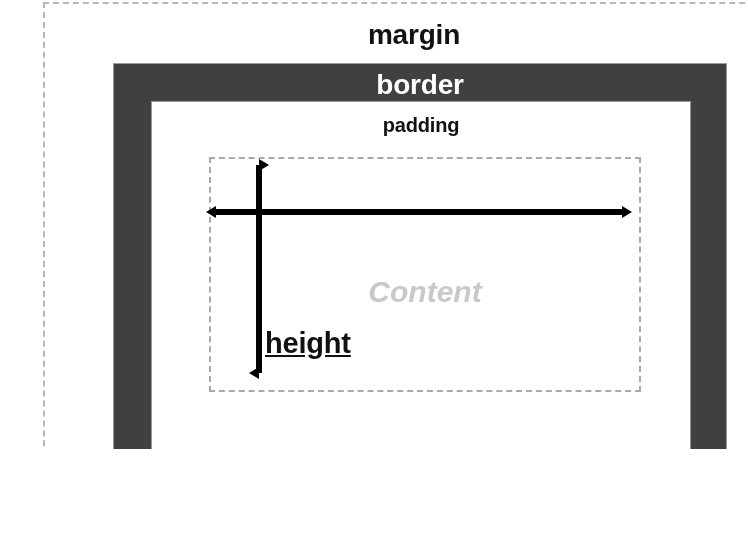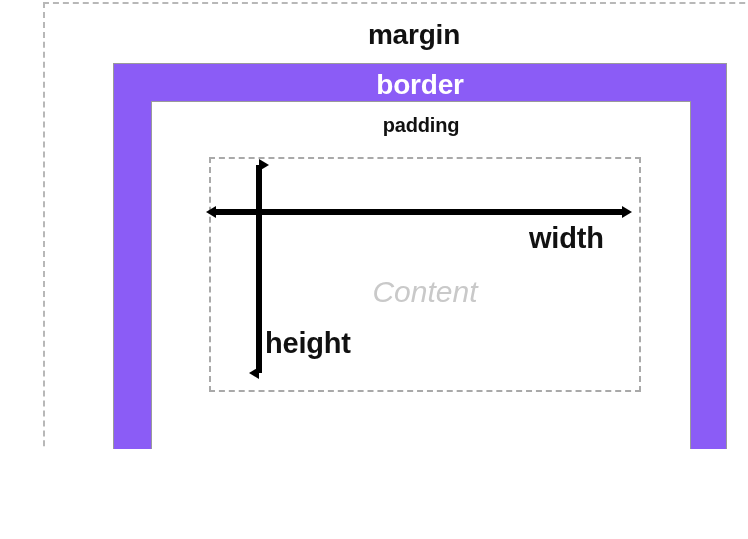--- a/index.html
+++ b/index.html
@@ -50,21 +50,21 @@
   }
 
   
   .border-box {
     position: absolute;
     left: 68px;
     top: 59px;
     width: 614px;
     height: 423px;
     box-sizing: border-box;
-    background: #8b5cf6;
+    background: #404040;
     border: 1px solid #9a9a9a;
   }
 
   .label-border {
     left: 0;
     right: 0;
     top: 5px;
     text-align: center;
     font-size: 28px;
     color: #ffffff;
@@ -104,21 +104,21 @@
   }
 
   .label-content {
     position: absolute;
     left: 0;
     right: 0;
     top: 116px;
     text-align: center;
     font-size: 30px;
     font-style: italic;
-    font-weight: normal;
+    font-weight: bold;
     color: #c9c9c9;
     font-family: "Liberation Sans", sans-serif;
   }
 
   
   .arrows {
     position: absolute;
     left: 0;
     top: 0;
     width: 748px;
@@ -131,20 +131,21 @@
     top: 222px;
     font-size: 29px;
     color: #111111;
   }
 
   .label-height {
     left: 225px;
     top: 327px;
     font-size: 29px;
     color: #111111;
+    text-decoration: underline;
   }
 
   
   .watermark {
     position: absolute;
     right: 12px;
     bottom: 12px;
     font-size: 15px;
     color: #d6d6d6;
     font-family: "DejaVu Sans", sans-serif;
@@ -187,18 +188,17 @@
       <marker id="ah-down" markerWidth="12" markerHeight="12" refX="6" refY="2" orient="auto" markerUnits="userSpaceOnUse">
         <path d="M0,2 L12,2 L6,12 Z" fill="#000000"></path>
       </marker>
     </defs>
 
     <line x1="176" y1="212" x2="582" y2="212" stroke="#000000" stroke-width="6" marker-start="url(#ah-left)" marker-end="url(#ah-right)"></line>
 
     <line x1="219" y1="165" x2="219" y2="373" stroke="#000000" stroke-width="6" marker-start="url(#ah-up)" marker-end="url(#ah-down)"></line>
   </svg>
 
-  <div class="label label-width">width</div>
 
   <div class="label label-height">height</div>
 
 
 </div>
 
 </body></html>

